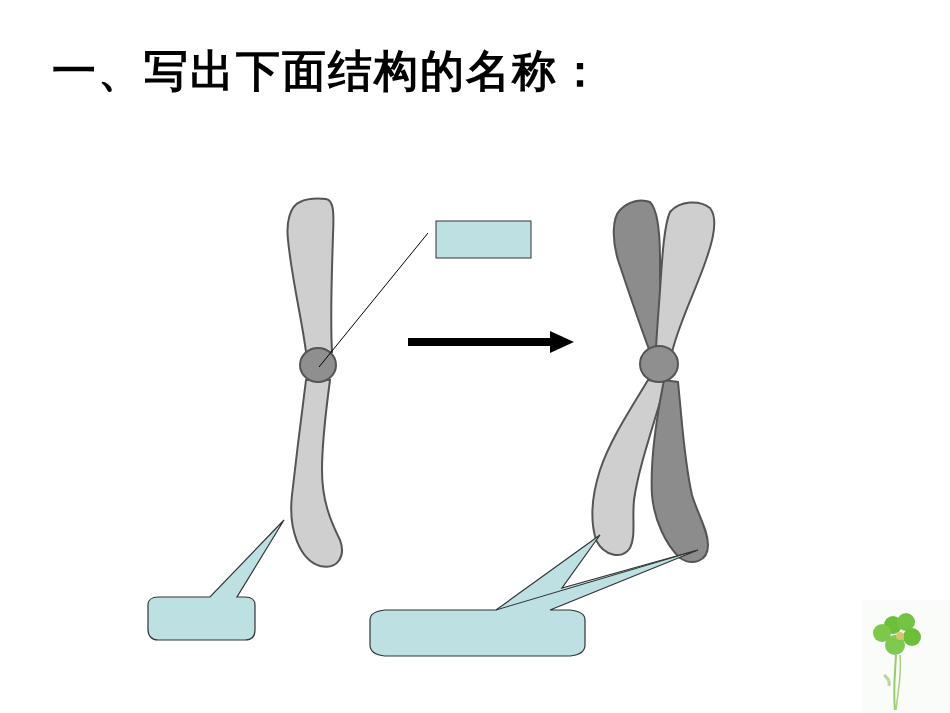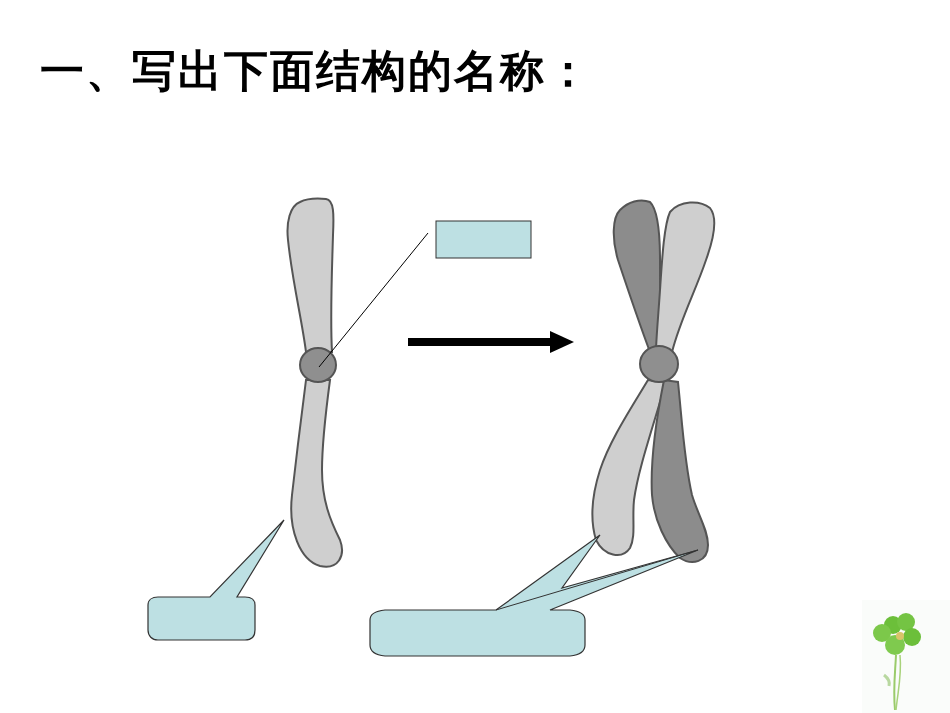--- a/index.html
+++ b/index.html
@@ -1,17 +1,17 @@
 <!DOCTYPE html>
 <html><head>
 <meta charset="utf-8">
 <style>
   html, body { margin:0; padding:0; background:#ffffff; }
   body { width:950px; height:713px; position:relative; overflow:hidden; font-family:"DejaVu Sans", sans-serif; }
-  .title { position:absolute; left:40px; top:42px; font-size:44px; font-weight:bold; color:#000; letter-spacing:2px; white-space:nowrap; }
+  .title { position:absolute; left:52px; top:42px; font-size:44px; font-weight:bold; color:#000; letter-spacing:2px; white-space:nowrap; }
   svg.stage { position:absolute; left:0; top:0; }
 </style>
 </head>
 <body>
 
 <div class="title">一、写出下面结构的名称：</div>
 
 <svg class="stage" width="950" height="713" viewBox="0 0 950 713" xmlns="http://www.w3.org/2000/svg">
 
   <g>

